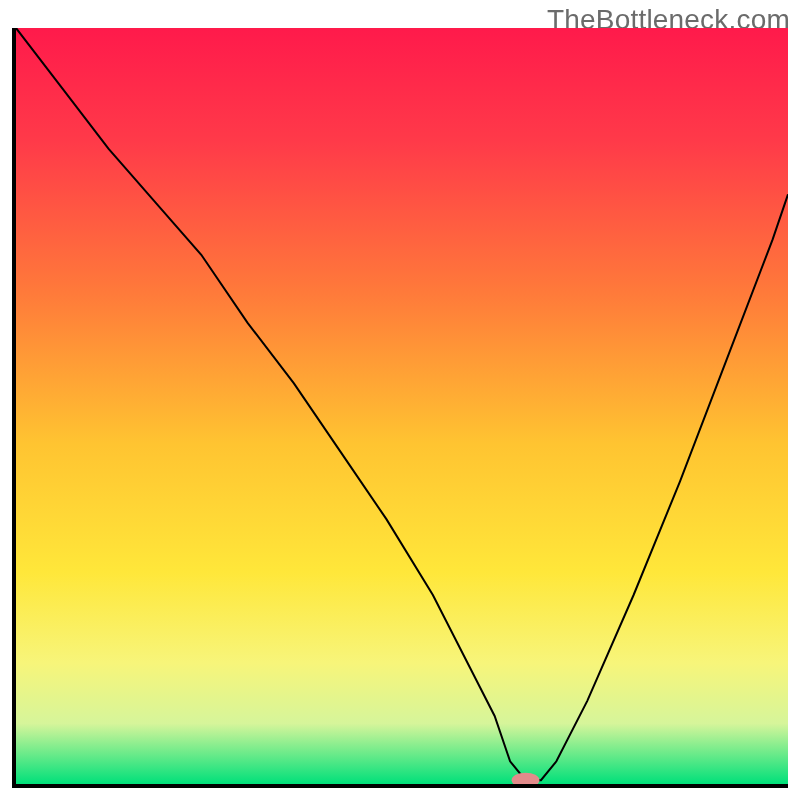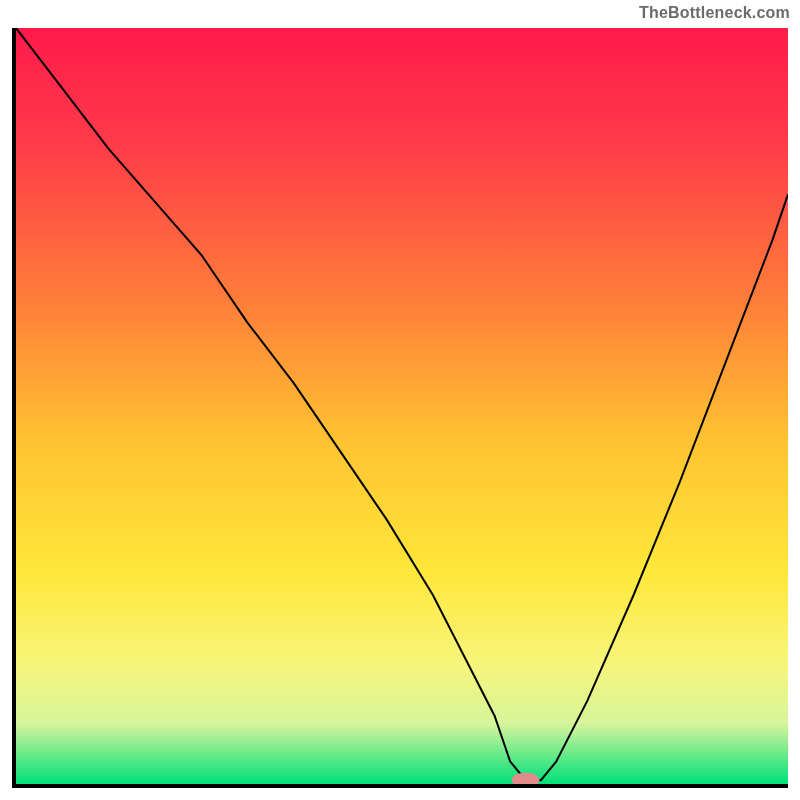--- a/index.html
+++ b/index.html
@@ -13,22 +13,22 @@
   .container {
     position: relative;
     width: 800px;
     height: 800px;
   }
   .watermark {
     position: absolute;
     top: 4px;
     right: 10px;
     color: #6b6b6b;
-    font-size: 16px;
-    font-weight: 700;
+    font-size: 28px;
+    font-weight: 400;
     letter-spacing: 0.2px;
   }
   .plot {
     position: absolute;
     left: 12px;
     top: 28px;
     width: 776px;
     height: 760px;
     border-left: 4px solid #000;
     border-bottom: 4px solid #000;

